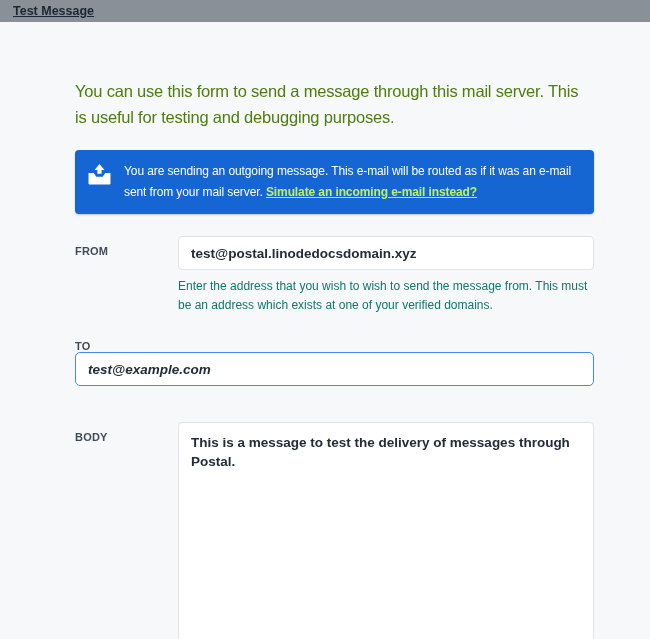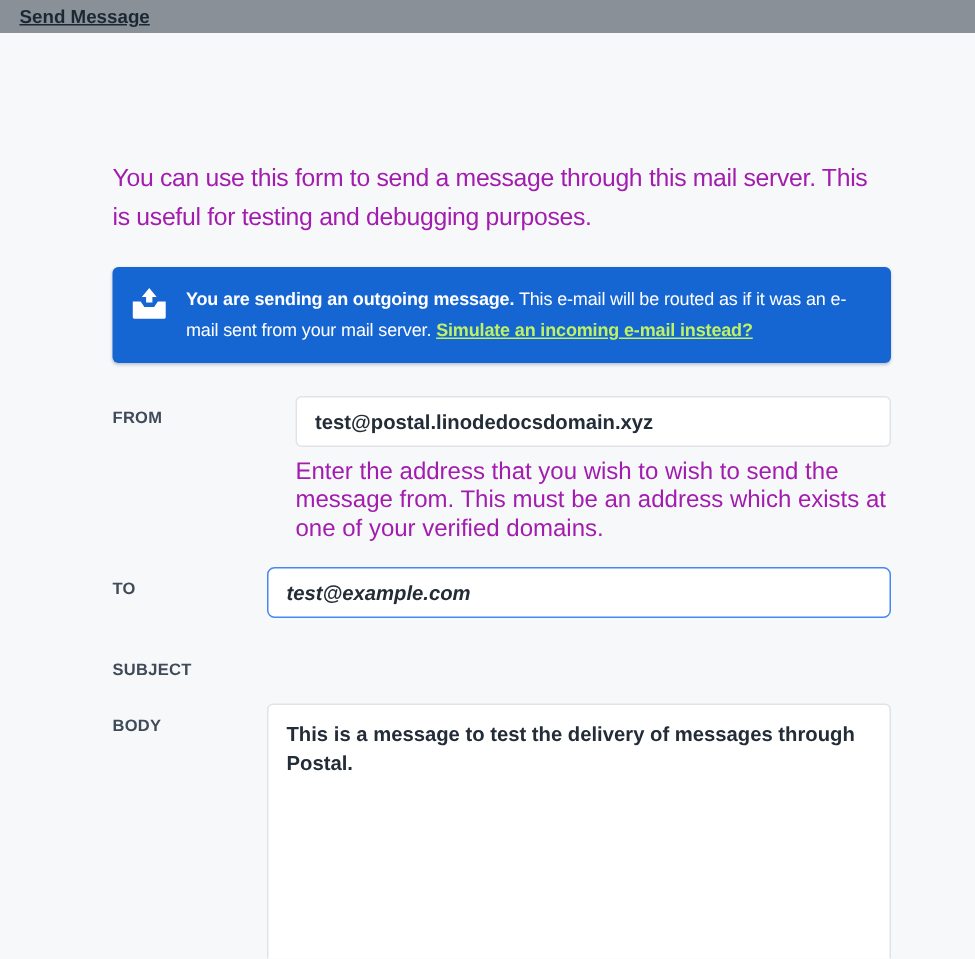--- a/index.html
+++ b/index.html
@@ -19,48 +19,48 @@
   }
   .tab {
     font-size: 12.5px; font-weight: bold; color: #ffffff;
     text-decoration: none; cursor: pointer; line-height: 22px;
   }
   .tab.active { color: #1b2733; text-decoration: underline; }
 
   main { padding: 0 56px 0 75px; }
 
   .intro {
-    margin: 0; padding-top: 84px;
+    margin: 0; padding-top: 56px;
     font-size: 16.5px; line-height: 26px; letter-spacing: -0.2px;
-    color: #a21caf; font-weight: 400;
+    color: #4d7c0f; font-weight: 400;
   }
 
   
   .banner {
     margin-top: 20px;
     background: var(--banner-bg, #1565d2);
     border-radius: 4px;
     padding: 11px 14px 11px 13px;
     display: flex; align-items: flex-start;
     color: #ffffff;
     box-shadow: 0 1px 2px rgba(20,50,100,.25);
   }
   .banner-icon { flex: none; margin-top: 3px; }
   .banner-icon svg { width: 23px; height: 21px; display: block; }
   .banner-text {
     margin: 0 0 0 13px;
     font-size: 12px; line-height: 21px; letter-spacing: -0.1px;
   }
-  .banner-text strong { font-weight: bold; }
+  .banner-text strong { font-weight: normal; }
   .banner-link { color: #bef264; text-decoration: underline; font-weight: 600; cursor: pointer; }
 
   
   .row { display: flex; }
-  .row-from    { margin-top: 22px; gap: 19px; }
-  .row-to      { margin-top: 16px; }
+  .row-from    { margin-top: 22px; }
+  .row-to      { margin-top: 16px; flex-direction: column; }
   .row-subject { margin-top: 20px; }
   .row-body    { margin-top: 16px; }
   .flabel {
     flex: none; width: 103px;
     padding-top: 9px;
     font-size: 11px; font-weight: bold; letter-spacing: 0.2px;
     color: #404b59; text-transform: uppercase;
   }
   .fcol { flex: 1; min-width: 0; }
   .finput {
@@ -71,38 +71,38 @@
     font-family: inherit; font-size: 13.5px; font-weight: bold; color: #232c37;
     outline: none;
   }
   .finput.focused {
     border: 1.5px solid var(--focus-border, #4688f1);
     border-radius: 5px;
     font-style: italic;
   }
   .help {
     margin: 7px 0 0; max-width: 448px;
-    font-size: 16px; line-height: 19px;
-    color: #a21caf;
+    font-size: 12px; line-height: 19px;
+    color: #0f766e;
   }
   .ftextarea {
     width: 100%; height: 262px;
     border: 1px solid #e1e3e8; border-radius: 4px;
     background: #ffffff;
     padding: 10px 12px;
     font-family: inherit; font-size: 13.5px; font-weight: bold; color: #232c37;
     line-height: 19px;
     resize: none; outline: none;
   }
 </style>
 </head>
 <body>
 
 <header class="topbar">
-  <a class="tab active">Send Message</a>
+  <a class="tab active">Test Message</a>
 </header>
 
 <main>
 
   <p class="intro">You can use this form to send a message through this mail server. This is useful for testing and debugging purposes.</p>
 
   <div class="banner">
     <span class="banner-icon">
       <svg viewBox="0 0 24 22" xmlns="http://www.w3.org/2000/svg" fill="#ffffff" aria-hidden="true">
         <path d="M12 0 L17.2 6.3 H14.2 V10.2 H9.8 V6.3 H6.8 Z"></path>
@@ -126,21 +126,20 @@
   </div>
 
   <div class="row row-to">
     <label class="flabel">TO</label>
     <div class="fcol">
       <input class="finput focused" type="text" value="test@example.com" style="">
     </div>
   </div>
 
   <div class="row row-subject">
-    <label class="flabel">SUBJECT</label>
   </div>
 
   <div class="row row-body">
     <label class="flabel">BODY</label>
     <div class="fcol">
       <textarea class="ftextarea" style="">This is a message to test the delivery of messages through Postal.</textarea>
     </div>
   </div>
 
 </main>

